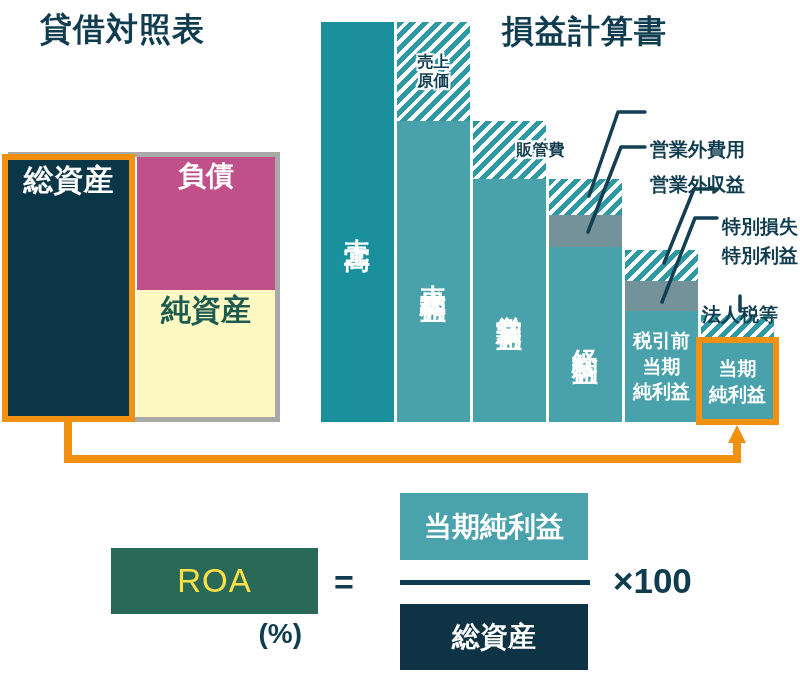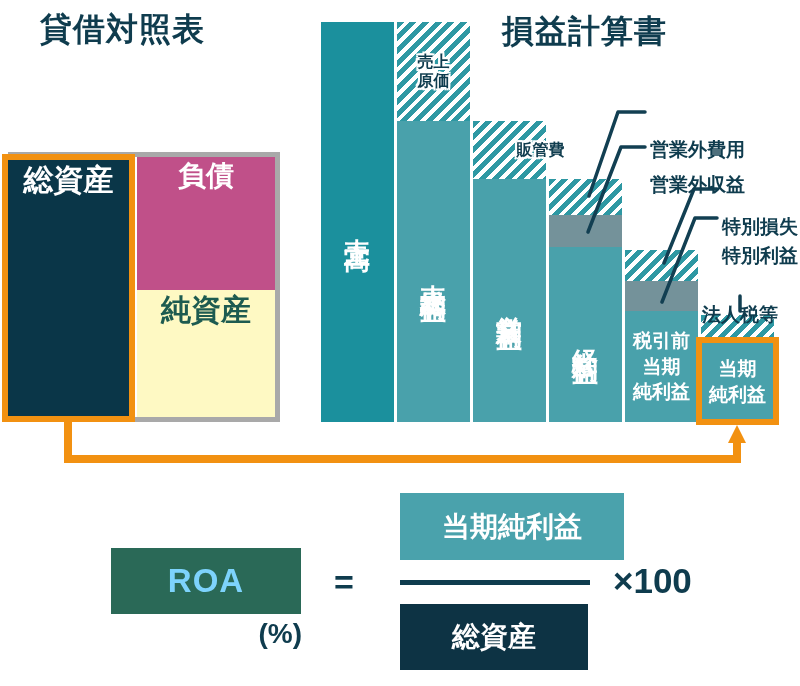--- a/index.html
+++ b/index.html
@@ -38,27 +38,27 @@
 
   
   #overlay{position:absolute;left:0;top:0;width:800px;height:686px;z-index:5;pointer-events:none;}
   .anno-line{fill:none;stroke:#123f52;stroke-width:3.5;stroke-linecap:round;stroke-linejoin:round;}
   #roa-flow{fill:none;stroke:#f29111;stroke-width:8;stroke-linejoin:miter;}
   #flow-arrow{fill:#f29111;}
   #net-income-frame{position:absolute;left:696px;top:337px;width:83px;height:88px;
                     border:6px solid #f29111;box-sizing:border-box;z-index:7;}
 
   
-  #roa-box{position:absolute;left:111px;top:548px;width:190px;height:66px;background:#2a6957;
-           display:flex;align-items:center;justify-content:center;color:#7dd3fc;
-           font-size:33px;font-weight:bold;letter-spacing:1px;z-index:2;}
+  #roa-box{position:absolute;left:111px;top:548px;width:207px;height:66px;background:#2a6957;
+           display:flex;align-items:center;justify-content:center;color:#fde047;
+           font-size:33px;font-weight:normal;letter-spacing:1px;z-index:2;}
   #roa-unit{position:absolute;left:238px;top:618px;width:64px;text-align:right;
             font-size:28px;font-weight:bold;color:#0f3c4e;z-index:2;}
   #eq{position:absolute;left:334px;top:563px;font-size:34px;font-weight:bold;color:#0f3c4e;z-index:2;}
-  #num-box{position:absolute;left:400px;top:493px;width:224px;height:67px;background:#4aa2ac;
+  #num-box{position:absolute;left:400px;top:493px;width:188px;height:67px;background:#4aa2ac;
            display:flex;align-items:center;justify-content:center;color:#fff;font-size:28px;font-weight:bold;z-index:2;font-family:Liberation Serif, serif;}
   #frac-line{position:absolute;left:400px;top:580px;width:190px;height:5px;background:#0f3c4e;z-index:2;}
   #den-box{position:absolute;left:400px;top:604px;width:188px;height:66px;background:#0d3344;
            display:flex;align-items:center;justify-content:center;color:#fff;font-size:28px;font-weight:bold;z-index:2;}
   #x100{position:absolute;left:613px;top:561px;font-size:35px;font-weight:bold;color:#0f3c4e;z-index:2;}
 </style>
 </head>
 <body>
 
 <div id="canvas">

